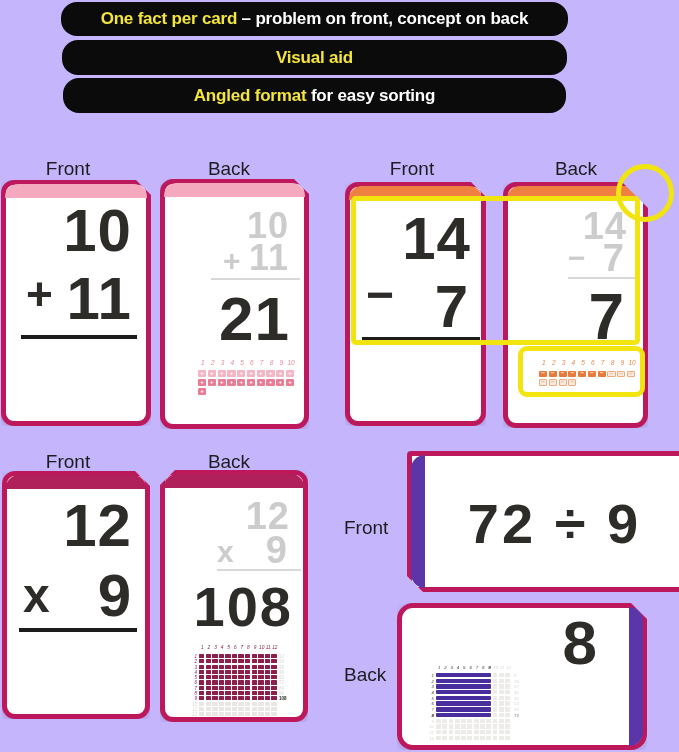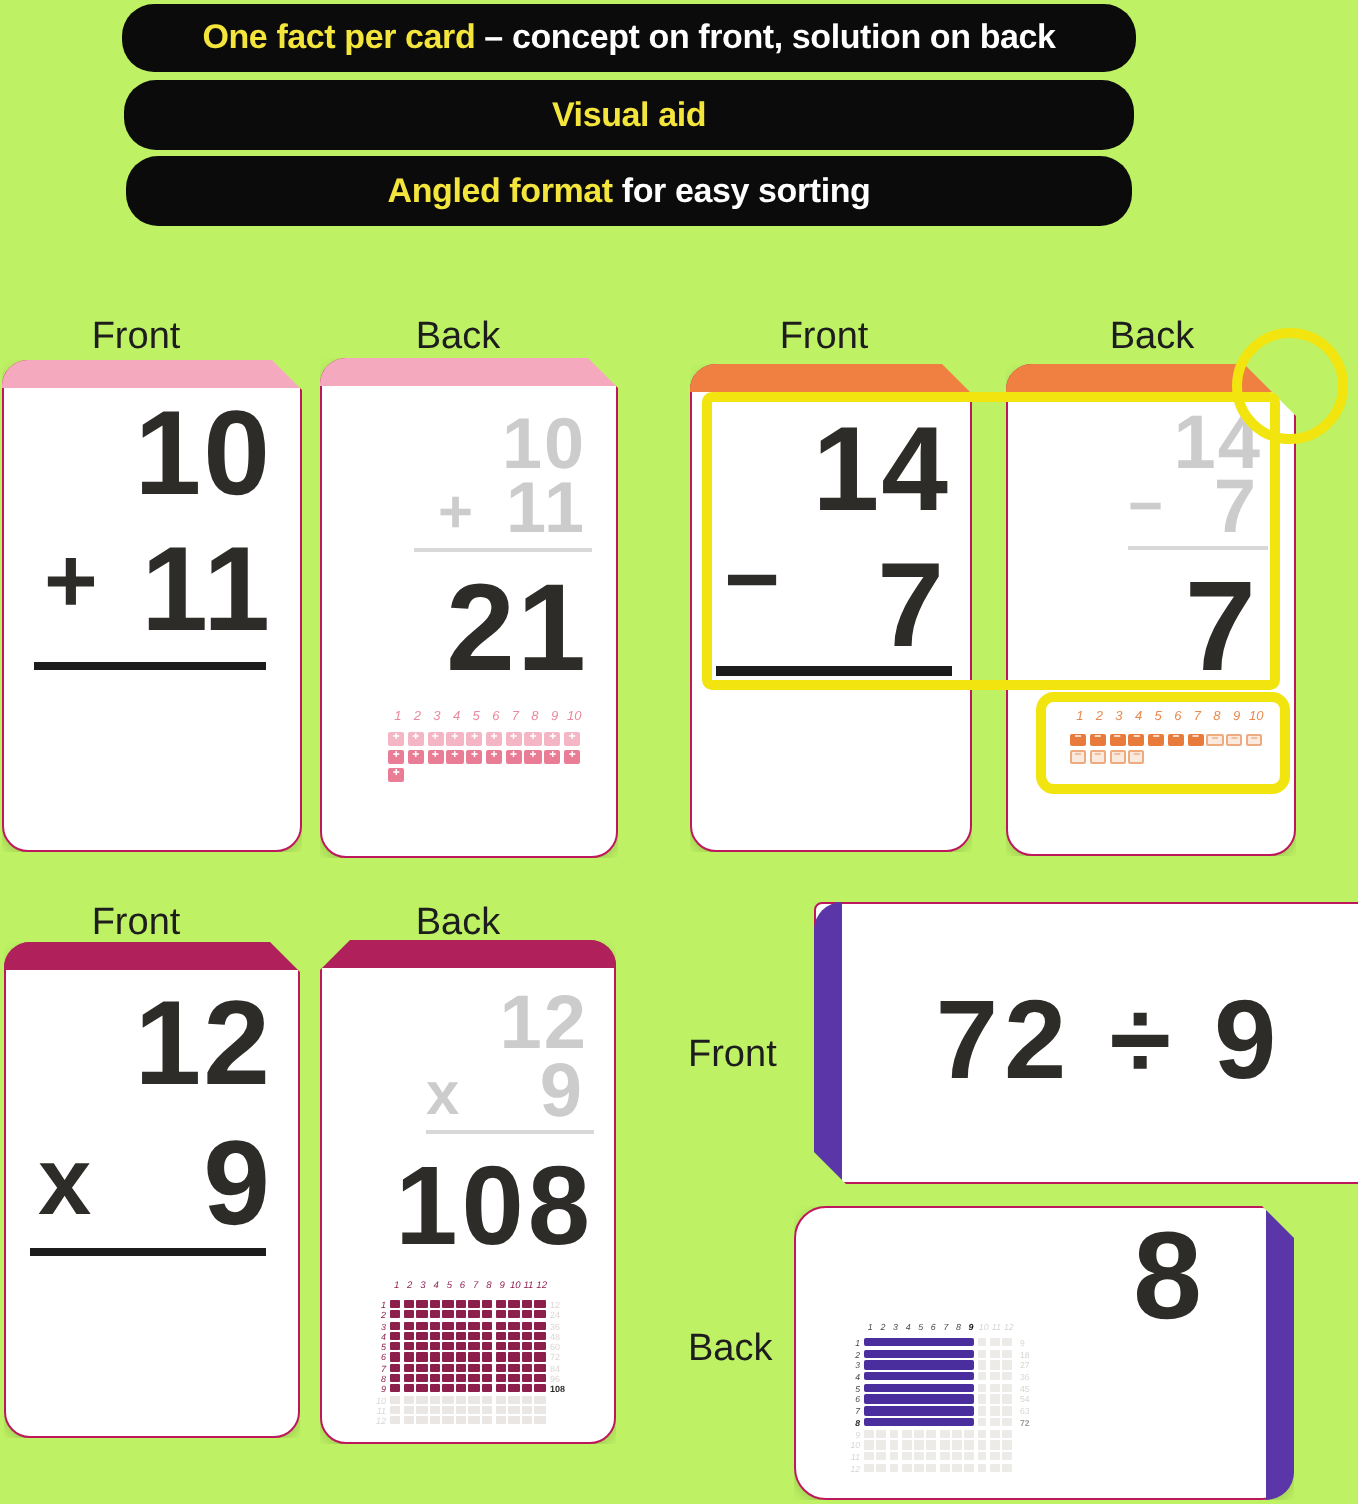--- a/index.html
+++ b/index.html
@@ -1,17 +1,17 @@
 <!DOCTYPE html>
 <html><head>
 <meta charset="utf-8">
 <style>
   *{margin:0;padding:0;box-sizing:border-box}
   html,body{background:#fff}
-  .stage{position:relative;width:679px;height:752px;background:#bef264;overflow:hidden;
+  .stage{position:relative;width:679px;height:752px;background:#c4b5fd;overflow:hidden;
          font-family:"Liberation Sans",sans-serif;color:#2e2c29}
 
   
   .banner{position:absolute;display:flex;align-items:center;justify-content:center;
           background:#0b0b0b;color:#fff;font-weight:bold;font-size:17px;
           white-space:nowrap;border-radius:16px;letter-spacing:-.2px;z-index:3}
   .banner .hl{white-space:pre}
   .banner .rest{white-space:pre}
   .b1{left:61px;top:2px;width:507px;height:34px}
   .b2{left:62px;top:40px;width:505px;height:35px}
@@ -23,21 +23,21 @@
   .lab-add-front{left:28px;top:158px;width:80px}
   .lab-add-back{left:189px;top:158px;width:80px}
   .lab-sub-front{left:372px;top:158px;width:80px}
   .lab-sub-back{left:536px;top:158px;width:80px}
   .lab-mul-front{left:28px;top:451px;width:80px}
   .lab-mul-back{left:189px;top:451px;width:80px}
   .lab-div-front{left:344px;top:517px;width:50px;text-align:left}
   .lab-div-back{left:344px;top:664px;width:50px;text-align:left}
 
   
-  .card{position:absolute;background:#fff;border:1px solid #be185d;z-index:1;
+  .card{position:absolute;background:#fff;border:5px solid #be185d;z-index:1;
         filter:drop-shadow(0 2px 3px rgba(0,0,0,.16))}
   .portrait{border-radius:13px}
   .cut-tr15{clip-path:polygon(0 0,calc(100% - 15px) 0,100% 15px,100% 100%,0 100%)}
   .cut-tr26{clip-path:polygon(0 0,calc(100% - 26px) 0,100% 26px,100% 100%,0 100%)}
   .cut-tl15{clip-path:polygon(15px 0,100% 0,100% 100%,0 100%,0 15px)}
   .cut-bl16{clip-path:polygon(0 0,100% 0,100% 100%,16px 100%,0 calc(100% - 16px))}
   .cut-tr16{clip-path:polygon(0 0,calc(100% - 16px) 0,100% 16px,100% 100%,0 100%)}
 
   .card-add-front{left:1px;top:180px;width:150px;height:246px}
   .card-add-back{left:160px;top:179px;width:149px;height:250px}
@@ -138,21 +138,21 @@
   .anno-rect2{left:518px;top:346px;width:127px;height:51px;border-radius:9px}
   .anno-circle{left:616px;top:164px;width:58px;height:58px;border-radius:50%}
 </style>
 </head>
 <body>
 
 <div class="stage">
 
   <div class="banner b1">
     <span class="hl" style="color: rgb(243, 229, 59);">One fact per card</span>
-      <span class="rest"> – concept on front, solution on back</span>
+      <span class="rest"> – problem on front, concept on back</span>
   </div>
   <div class="banner b2">
     <span class="hl" style="color: rgb(243, 229, 59);">Visual aid</span>
   </div>
   <div class="banner b3">
     <span class="hl" style="color: rgb(243, 229, 59);">Angled format</span>
       <span class="rest"> for easy sorting</span>
   </div>
 
   <div class="side-label lab-add-front">Front</div>

